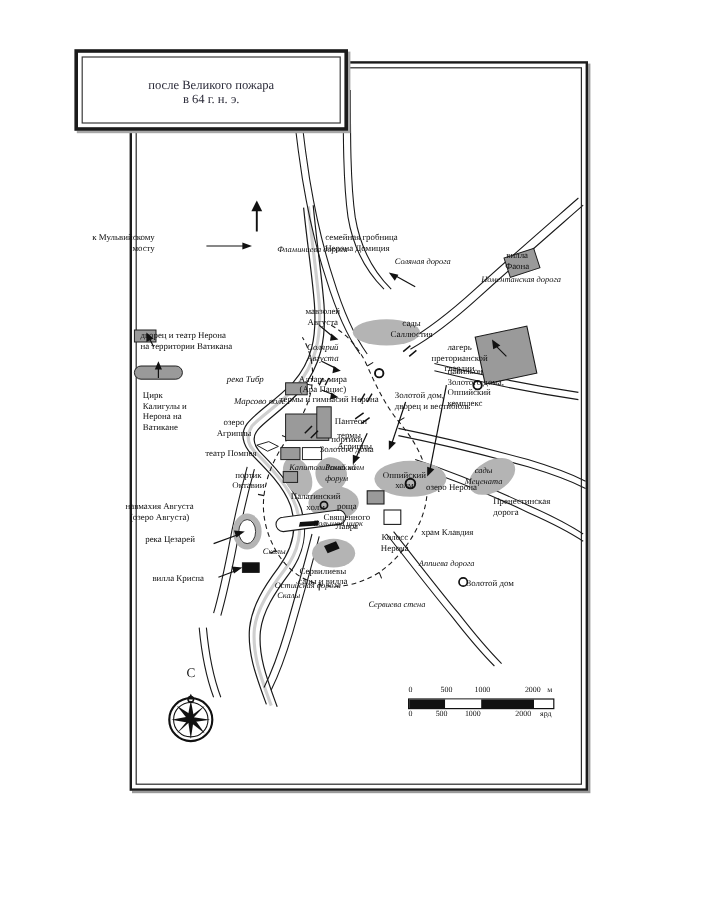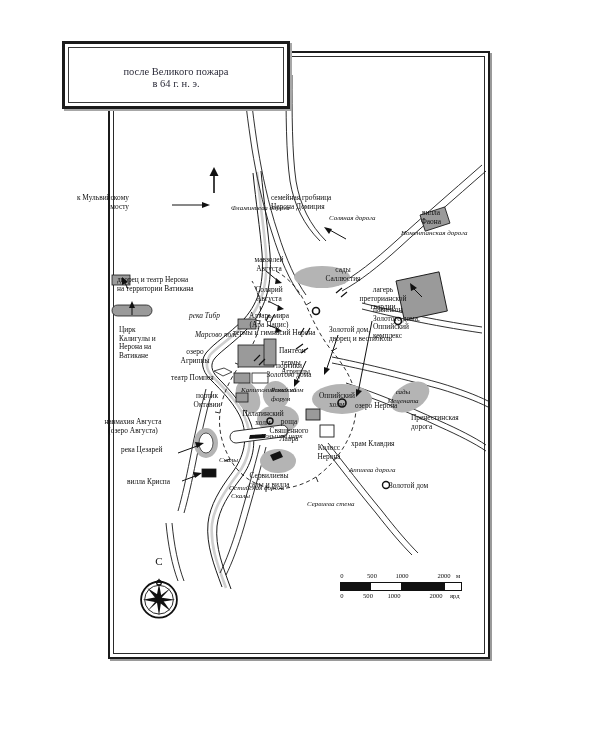--- a/index.html
+++ b/index.html
@@ -225,21 +225,21 @@
 мосту</div>
     <div class="lbl" style="left: 160px; top: 140px;">семейная гробница
 Нерона Домиция</div>
     <div class="lbl ctr" style="left: 320px; top: 155px; transform: translateX(-50%);">вилла
 Фаона</div>
     <div class="lbl rd" style="left: 120px; top: 150px;">Фламиниева дорога</div>
     <div class="lbl rd" style="left: 218px; top: 160px;">Соляная дорога</div>
     <div class="lbl rd" style="left: 290px; top: 175px;">Номентанская дорога</div>
     <div class="lbl ctr" style="left: 158px; top: 202px; transform: translateX(-50%);">мавзолей
 Августа</div>
-    <div class="lbl ctr" style="left: 158px; top: 232px; transform: translateX(-50%);">Солярий
+    <div class="lbl ctr" style="left: 158px; top: 232px; transform: translateX(-50%); font-style: italic;">Солярий
 Августа</div>
     <div class="lbl ctr" style="left: 158px; top: 258px; transform: translateX(-50%);">Алтарь мира
 (Ара Пацис)</div>
     <div class="lbl ctr" style="left: 232px; top: 212px; transform: translateX(-50%);">сады
 Саллюстия</div>
     <div class="lbl ctr" style="left: 272px; top: 232px; transform: translateX(-50%);">лагерь
 преторианской
 гвардии</div>
     <div class="lbl" style="left: 6px; top: 222px;">дворец и театр Нерона
 на территории Ватикана</div>

